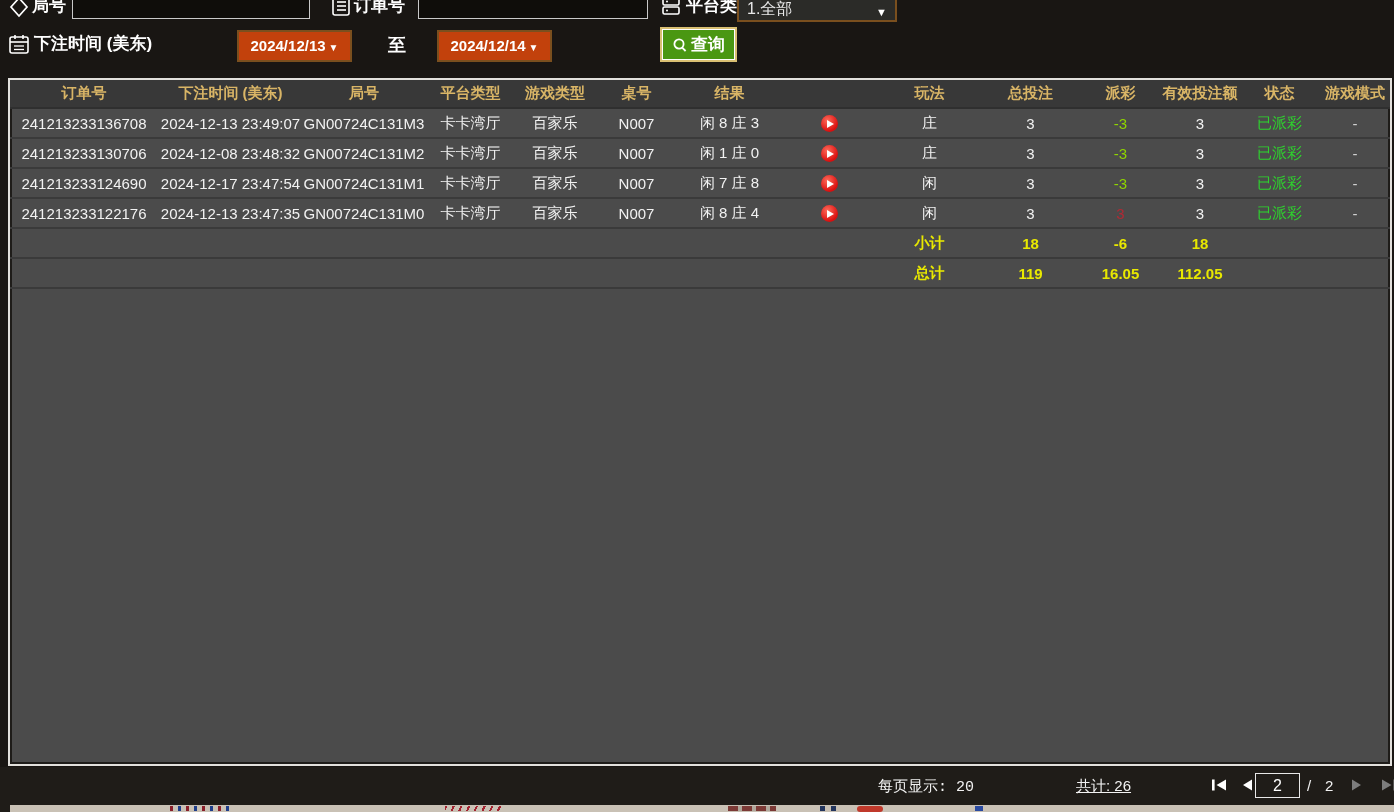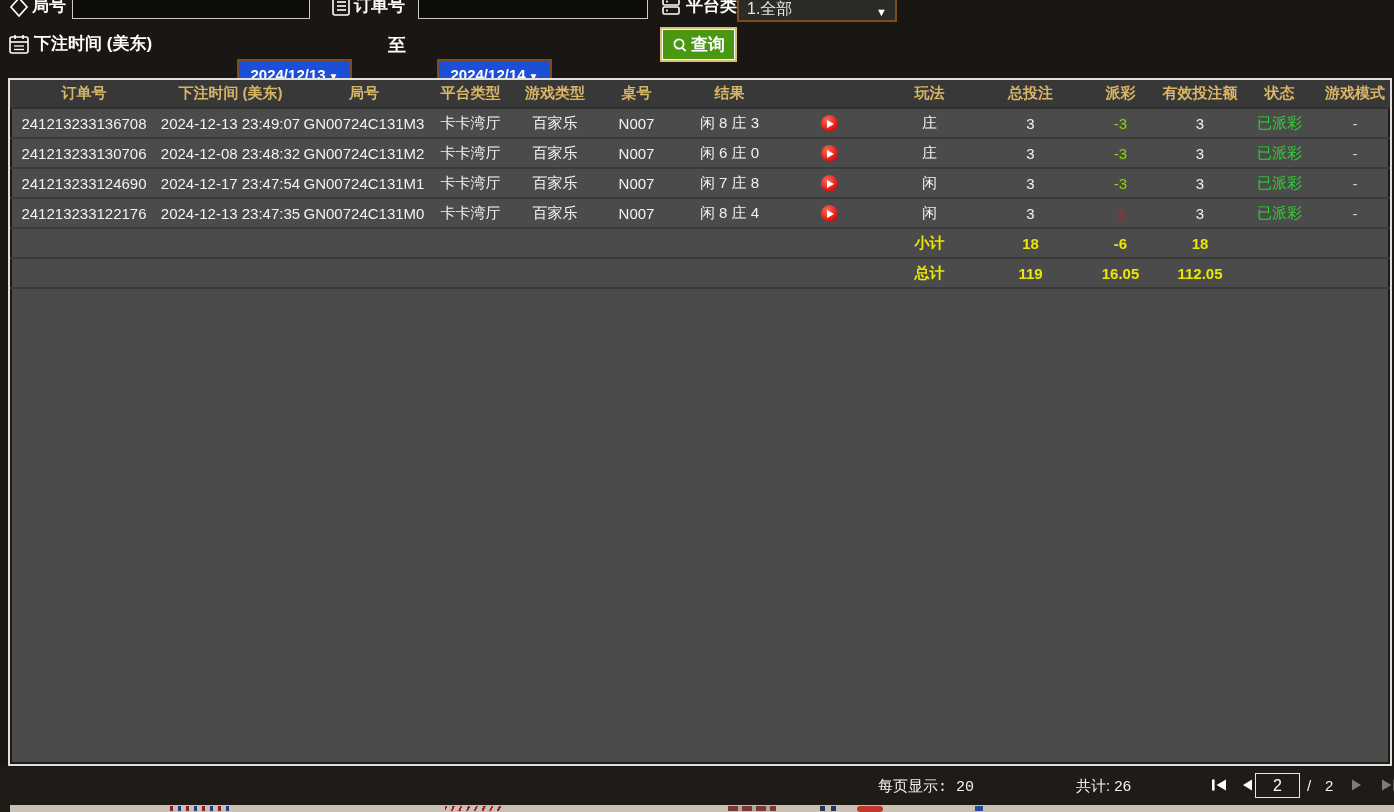--- a/index.html
+++ b/index.html
@@ -38,23 +38,23 @@
     background:#2b2b28; border:2px solid #7a4f1e;
     color:#e8e8e8; font-size:16px; line-height:22px; padding:0 8px;
     cursor:pointer;
   }
   .select .caret { position:absolute; right:8px; top:3px; font-size:11px; color:#ffffff; }
 
   .icn-cal   { left:8px;  top:33px; }
   .lbl-time  { left:34px; top:32px; }
   .datebox {
     position:absolute; top:30px; height:32px; width:115px;
-    background:#1d4ed8; border:2px solid #7a4f1e;
+    background:#c2410c; border:2px solid #7a4f1e;
     color:#ffffff; font-weight:bold; font-size:15px;
-    line-height:28px; text-align:center; cursor:pointer;margin-top:29px;
+    line-height:28px; text-align:center; cursor:pointer;
   }
   .datebox .caret { font-size:10px; margin-left:3px; }
   .date-from { left:237px; }
   .lbl-to    { left:388px; top:33px; font-size:18px; }
   .date-to   { left:437px; }
 
   .query {
     position:absolute; left:660px; top:27px; width:77px; height:35px;
     background:#4a9712; border:2px solid #d9bf72;
     box-shadow: inset 0 0 0 1px #ffffff;
@@ -100,21 +100,21 @@
     border-top:4px solid transparent; border-bottom:4px solid transparent;
   }
 
   
   .bottombar {
     position:absolute; left:0; top:767px; width:1394px; height:38px;
     background:#1f1c18;
   }
   .bb-text { position:absolute; color:#f2f2f2; font-size:15px; top:10px; white-space:nowrap; }
   .per-page    { left:878px;font-family:Liberation Mono, monospace; }
-  .total-count { left:1076px; }
+  .total-count { left:1076px;text-decoration:underline; }
   .sep   { left:1307px; }
   .pages { left:1325px; }
   .pgbtn { position:absolute; top:11px; width:16px; height:14px; cursor:pointer; }
   .pg-first { left:1211px; }
   .pg-prev  { left:1240px; }
   .pg-next  { left:1350px; }
   .pg-last  { left:1381px; }
   .pageinput {
     position:absolute; left:1255px; top:6px; width:45px; height:25px;
     background:transparent; border:1px solid #e8e8e8;
@@ -260,21 +260,21 @@
     <td class="mode-cell">-</td>
   </tr>
 
   <tr>
     <td>241213233130706</td>
     <td>2024-12-08 23:48:32</td>
     <td>GN00724C131M2</td>
     <td>卡卡湾厅</td>
     <td>百家乐</td>
     <td>N007</td>
-    <td>闲 6 庄 0</td>
+    <td>闲 1 庄 0</td>
     <td><span class="play-btn"></span></td>
     <td>庄</td>
     <td>3</td>
     <td class="neg">-3</td>
     <td>3</td>
     <td class="status-cell">已派彩</td>
     <td class="mode-cell">-</td>
   </tr>
 
   <tr>

